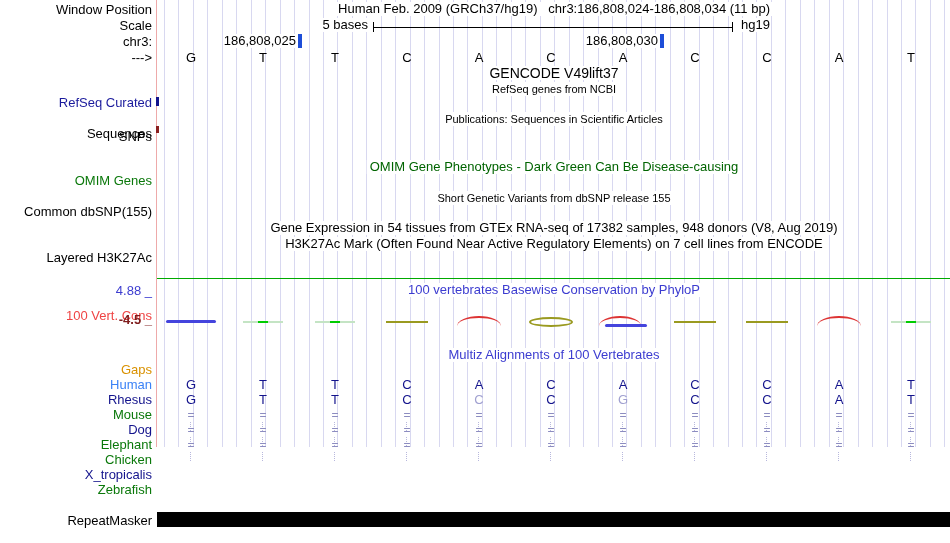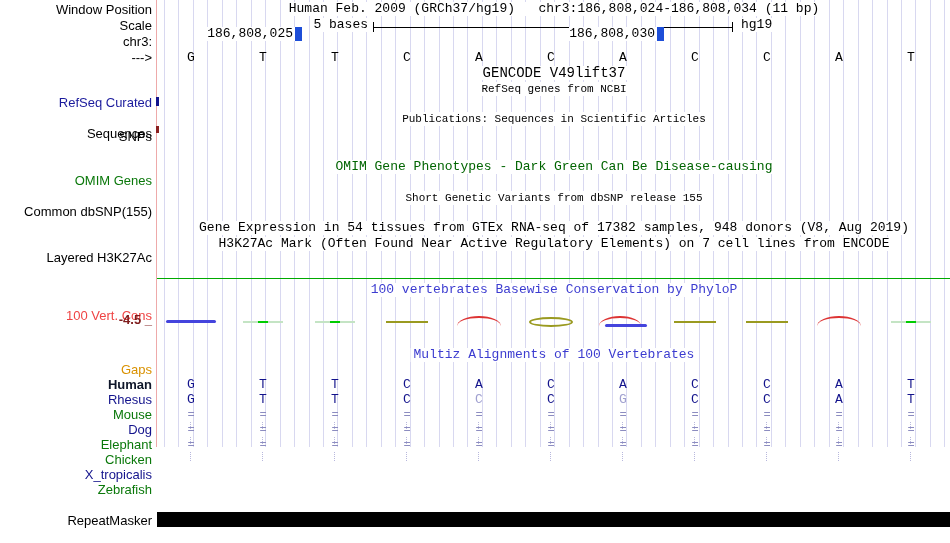--- a/index.html
+++ b/index.html
@@ -4,33 +4,33 @@
 <style>
   html,body{margin:0;padding:0;background:#fff;}
   #browser{position:relative;width:950px;height:543px;background:#fff;overflow:hidden;
            font-family:"Liberation Sans",sans-serif;font-size:13px;color:#000;}
   
   #label-col{position:absolute;left:0;top:0;width:152px;height:543px;z-index:5;}
   .llabel{position:absolute;right:0;width:152px;text-align:right;white-space:nowrap;
           font-size:13px;line-height:15px;}
   
   #track-area{position:absolute;left:156px;top:0;width:794px;height:447px;
-              border-left:1px solid #eeaaaa;z-index:1;font-family:Liberation Mono, monospace;}
+              border-left:1px solid #eeaaaa;z-index:1;}
   .gridline{position:absolute;top:0;bottom:0;width:1px;z-index:0;}
   .ctitle{position:absolute;left:50%;transform:translateX(-50%);white-space:nowrap;
           background:#fff;padding:0 3px;z-index:3;line-height:14px;}
   .sm{font-size:11px;}
   .md{font-size:13px;}
   
   #scale-bar{position:absolute;left:216px;top:22px;width:358px;height:10px;
              border-left:1px solid #000;border-right:1px solid #000;
              background:linear-gradient(#000,#000) center/100% 1px no-repeat;z-index:2;}
   .scale-txt{position:absolute;top:18px;white-space:nowrap;background:#fff;z-index:3;line-height:14px;}
-  .ruler-tick{position:absolute;top:27px;white-space:nowrap;background:#fff;z-index:3;
-              border-right:7px solid #1d4ed8;padding-right:2px;height:14px;line-height:14px;}
+  .ruler-tick{position:absolute;top:34px;white-space:nowrap;background:#fff;z-index:3;
+              border-right:4px solid #1d4ed8;padding-right:2px;height:14px;line-height:14px;}
   .base-letter{position:absolute;width:72px;text-align:center;top:50px;line-height:15px;z-index:2;}
   
   .edge-item{position:absolute;left:-1px;width:3px;z-index:2;}
   #h3k-line{position:absolute;left:0;width:794px;top:278px;height:1px;z-index:2;}
   #repeat-bar{position:absolute;left:0;width:794px;top:512px;height:15px;background:#000;z-index:2;cursor:pointer;}
   
   .cons-mark{position:absolute;top:312px;width:72px;height:16px;display:flex;
              justify-content:center;align-items:flex-start;z-index:2;}
   .shp-flat_blue{margin-top:8px;width:50px;height:3px;border-radius:2px;}
   .shp-flat_olive{margin-top:9px;width:42px;height:2px;}
@@ -59,25 +59,26 @@
     <div class="llabel" style="top:2px">Window Position</div>
     <div class="llabel" style="top:18px">Scale</div>
     <div class="llabel" style="top:34px">chr3:</div>
     <div class="llabel" style="top:50px">---&gt;</div>
     <div class="llabel" style="top: 95px; color: rgb(26, 26, 156);">RefSeq Curated</div>
     <div class="llabel" style="top:126px">Sequences</div>
     <div class="llabel" style="top:129px">SNPs</div>
     <div class="llabel" style="top: 173px; color: rgb(10, 120, 10);">OMIM Genes</div>
     <div class="llabel" style="top:204px">Common dbSNP(155)</div>
     <div class="llabel" style="top:250px">Layered H3K27Ac</div>
+    <div class="llabel" style="top: 283px; color: rgb(60, 60, 208);">4.88 _</div>
     <div class="llabel" style="top: 308px; color: #ef4444;">100 Vert. Cons</div>
     <div class="llabel" style="top: 312px; color: #7f1d1d; font-weight: bold;">-4.5 _</div>
     <div id="species-labels">
         <div class="species-label" style="top: 362px; color: rgb(217, 145, 0);">Gaps</div>
-        <div class="species-label" style="top: 377px; color: #0f172a; font-weight: bold;">Human</div>
+        <div class="species-label" style="top: 377px; color: #3b82f6;">Human</div>
         <div class="species-label" style="top: 392px; color: rgb(19, 19, 140);">Rhesus</div>
         <div class="species-label" style="top: 407px; color: rgb(10, 120, 10);">Mouse</div>
         <div class="species-label" style="top: 422px; color: rgb(19, 19, 140);">Dog</div>
         <div class="species-label" style="top: 437px; color: rgb(10, 120, 10);">Elephant</div>
         <div class="species-label" style="top: 452px; color: rgb(10, 120, 10);">Chicken</div>
         <div class="species-label" style="top: 467px; color: rgb(19, 19, 140);">X_tropicalis</div>
         <div class="species-label" style="top: 482px; color: rgb(10, 120, 10);">Zebrafish</div>
       </div>
     <div class="llabel" style="top:513px">RepeatMasker</div>
   </div>

